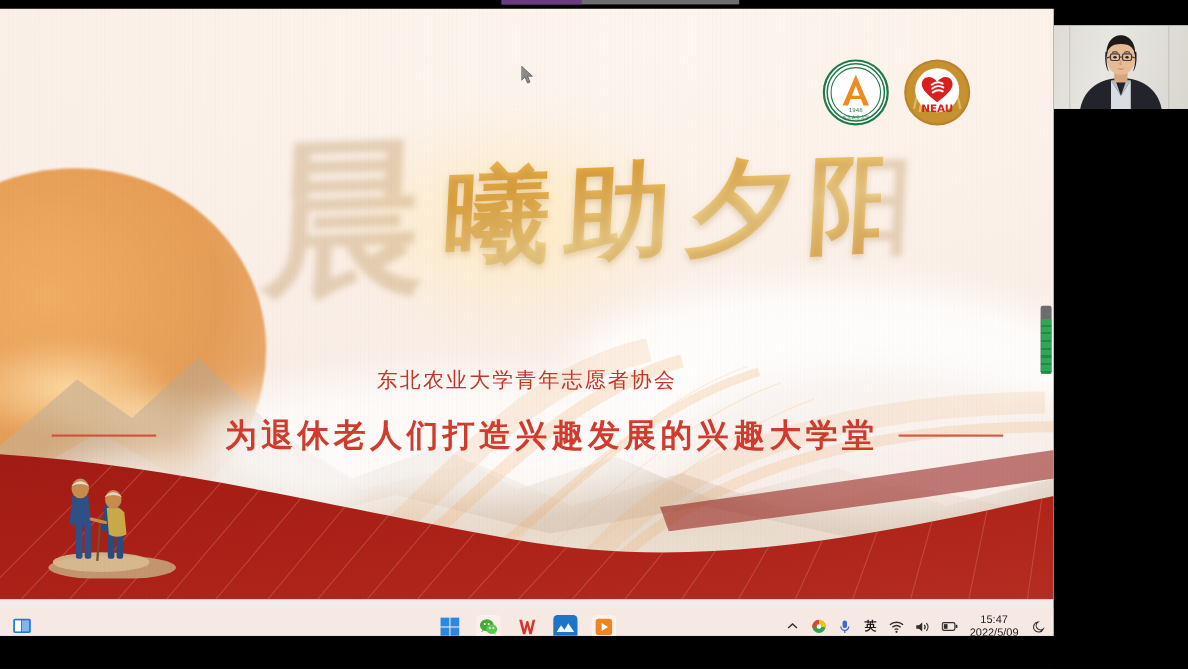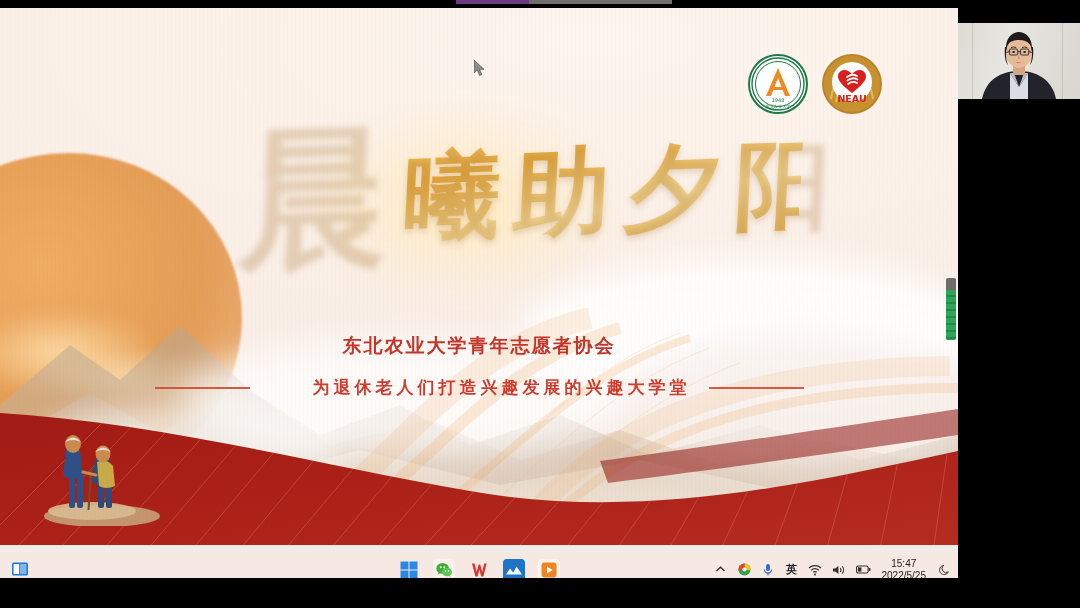--- a/index.html
+++ b/index.html
@@ -72,23 +72,23 @@
       color:#e8b352;
       background:linear-gradient(170deg,#f6d68b 0%,#e5a93f 38%,#f3d896 62%,#d99b36 100%);
       -webkit-background-clip:text;background-clip:text;-webkit-text-fill-color:transparent;
       text-shadow:0 3px 6px rgba(170,120,50,.28);
       transform:skewX(-5deg) rotate(-2deg);
       line-height:180px;}
   .title-first{font-size:150px;line-height:0;position:relative;top:14px;}
 
   
   .sub1{position:absolute;left:0;top:325px;width:958px;text-align:center;
-        font-size:19px;font-weight:700;letter-spacing:2px;color:#c33528;}
+        font-size:19px;font-weight:400;letter-spacing:2px;color:#c33528;}
   .sub2row{position:absolute;left:0;top:368px;width:958px;display:flex;align-items:center;justify-content:center;gap:18px;}
-  .sub2{font-size:17px;font-weight:700;letter-spacing:4px;color:#cf3b2c;white-space:nowrap;margin-left:45px;}
+  .sub2{font-size:29px;font-weight:700;letter-spacing:4px;color:#cf3b2c;white-space:nowrap;margin-left:45px;}
   .rule{width:95px;height:2px;background:#cf4a33;opacity:.9;}
 
   
   .mic-meter{position:absolute;left:958px;top:270px;width:10px;height:62px;transform:translateX(-12px);
       background:#6d6d6d;border-radius:2px;overflow:hidden;}
   .mic-fill{position:absolute;left:0;bottom:0;width:10px;height:50px;
       background:repeating-linear-gradient(180deg,#2fa558 0 5px, #1f8c46 5px 7px);}
 
   
   .cursor{position:absolute;left:474px;top:52px;width:12px;height:17px;}
@@ -391,21 +391,21 @@
         </span>
         <span class="tray-ic">
           <svg width="15" height="11" viewBox="0 0 15 11">
             <rect x="0.6" y="2" width="11.5" height="7" rx="1.6" stroke="#2e2e2e" stroke-width="1.1" fill="none"></rect>
             <rect x="2" y="3.4" width="3.4" height="4.2" fill="#2e2e2e"></rect>
             <rect x="12.8" y="4" width="1.6" height="3" rx=".6" fill="#2e2e2e"></rect>
           </svg>
         </span>
         <span class="clock">
           <span>15:47</span>
-          <span>2022/5/25</span>
+          <span>2022/5/09</span>
         </span>
         <span class="tray-ic">
           <svg width="12" height="12" viewBox="0 0 12 12">
             <path d="M9.4,7.8 A4.6,4.6 0 1,1 4.6,1.4 A3.8,3.8 0 0,0 9.4,7.8 Z" stroke="#2e2e2e" stroke-width="1" fill="none"></path>
           </svg>
         </span>
       </div>
 
     </div>
 

